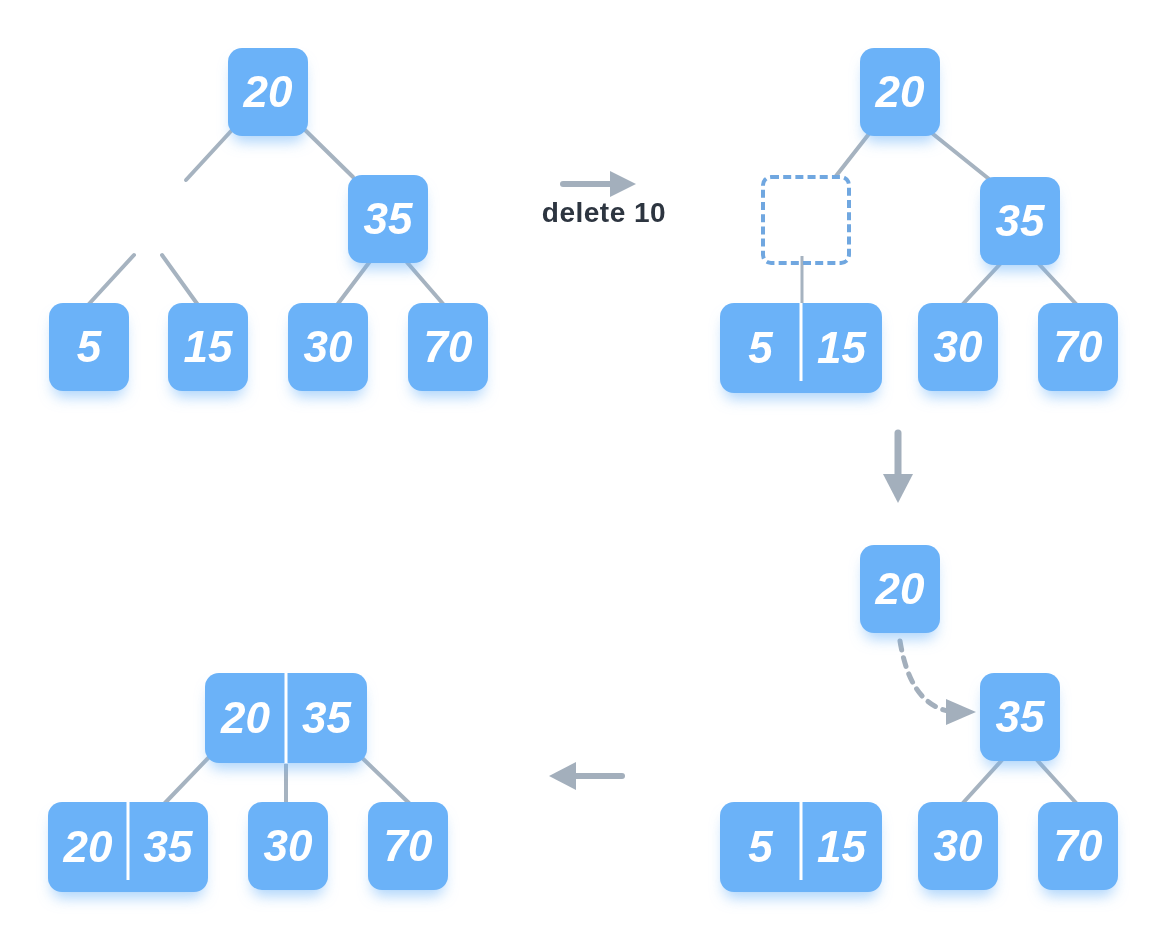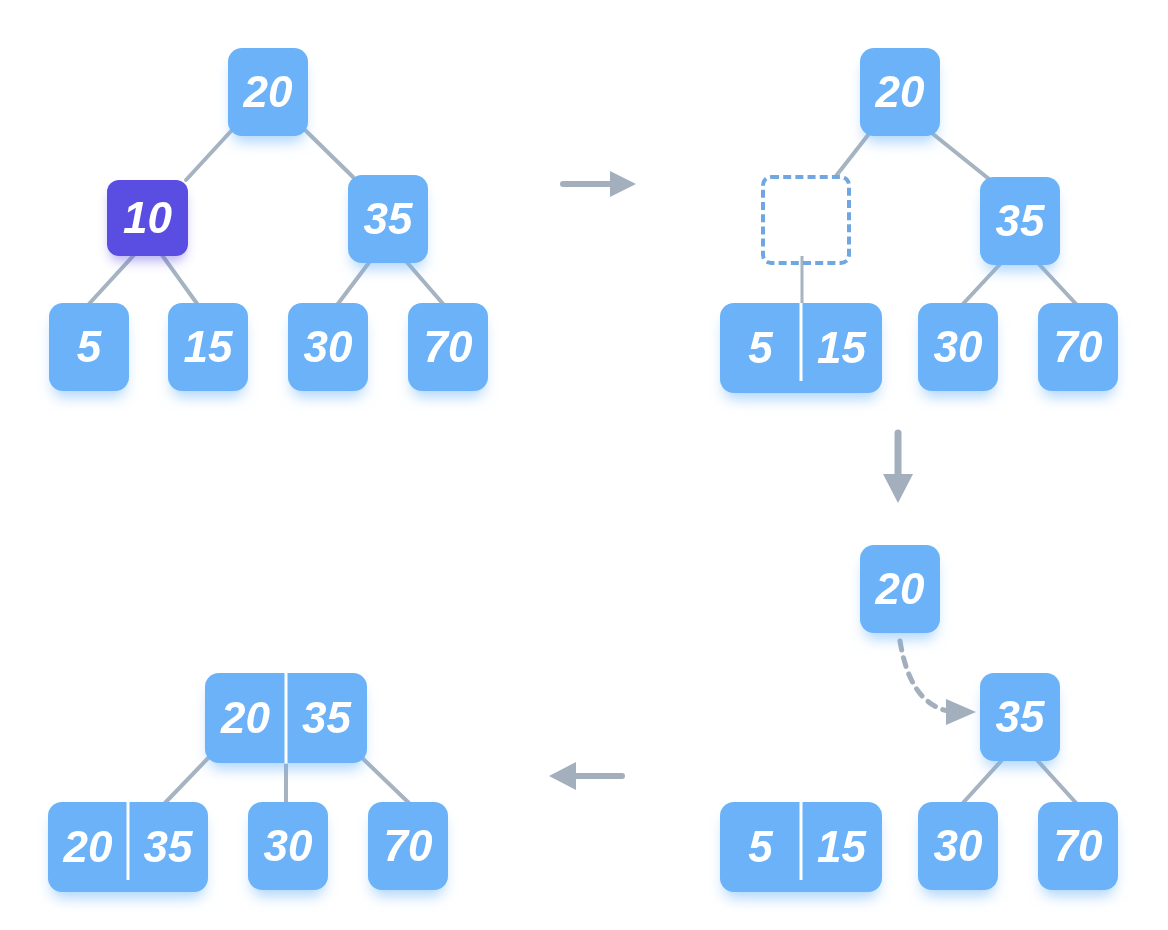--- a/index.html
+++ b/index.html
@@ -82,26 +82,24 @@
     <line x1="357" y1="753" x2="410" y2="804" stroke="var(--edge)" stroke-width="4" stroke-linecap="round"></line>
 
     <line x1="563" y1="184" x2="612" y2="184" stroke="var(--arrow)" stroke-width="6" stroke-linecap="round"></line>
     <polygon points="610,171 610,197 636,184" fill="var(--arrow)"></polygon>
     <line x1="898" y1="433" x2="898" y2="477" stroke="var(--arrow)" stroke-width="7" stroke-linecap="round"></line>
     <polygon points="883,474 913,474 898,503" fill="var(--arrow)"></polygon>
     <line x1="622" y1="776" x2="574" y2="776" stroke="var(--arrow)" stroke-width="6" stroke-linecap="round"></line>
     <polygon points="576,762 576,790 549,776" fill="var(--arrow)"></polygon>
   </svg>
 
+  <div class="delete-label">delete 10</div>
 
   <div class="node" style="left:228px;top:48px">
       <span class="val">20</span>
-    </div>
-  <div class="node highlight" style="left:107px;top:180px">
-      <span class="val">10</span>
     </div>
   <div class="node" style="left:348px;top:175px">
       <span class="val">35</span>
     </div>
   <div class="node" style="left:49px;top:303px">
       <span class="val">5</span>
     </div>
   <div class="node" style="left:168px;top:303px">
       <span class="val">15</span>
     </div>

